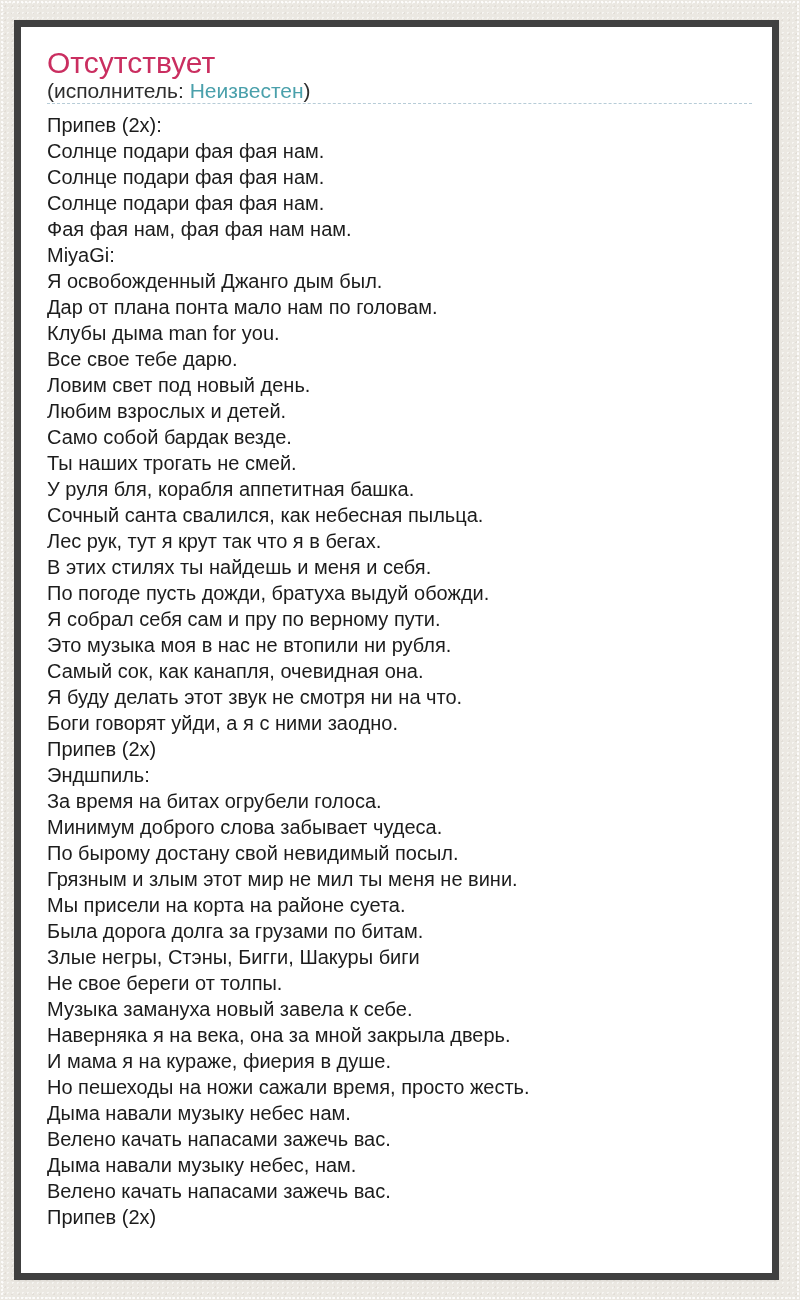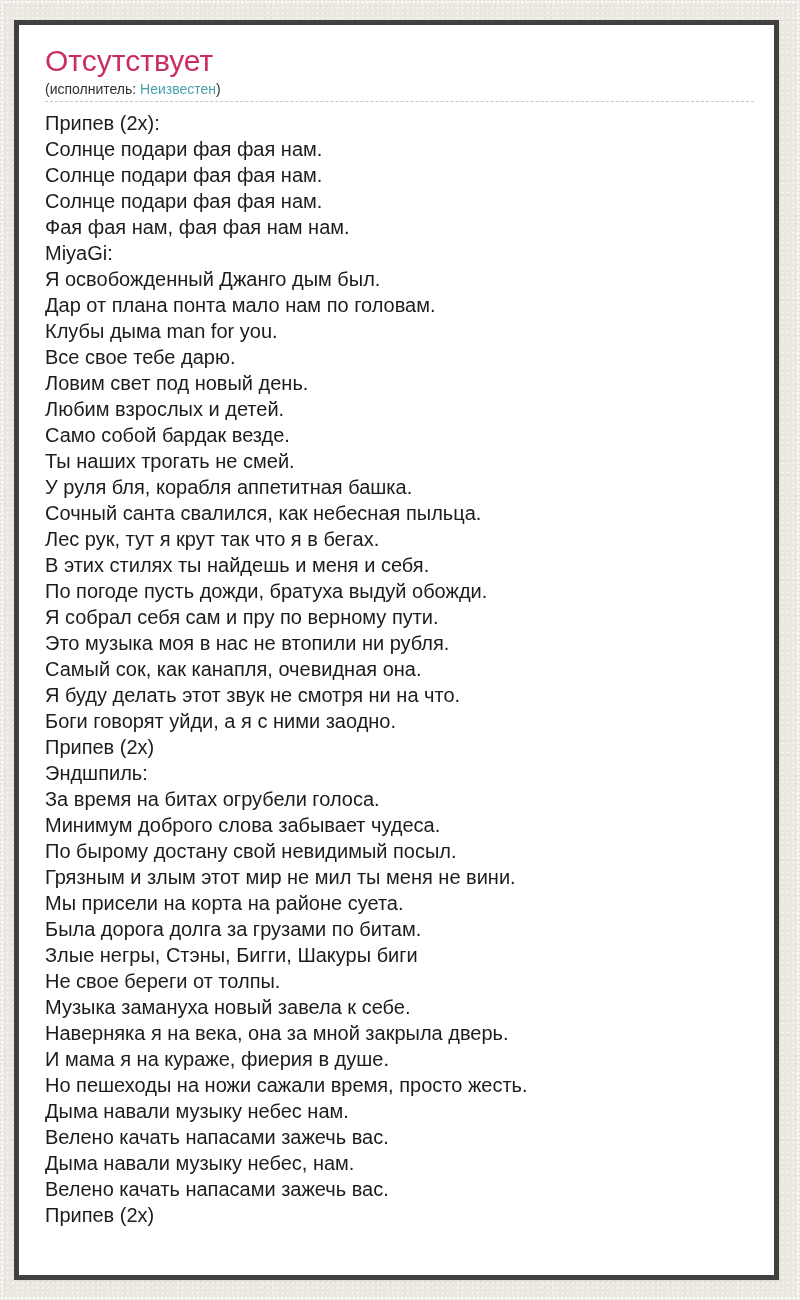--- a/index.html
+++ b/index.html
@@ -27,35 +27,35 @@
     z-index: 2;
   }
   .card {
     position: absolute;
     left: 14px;
     top: 20px;
     width: 765px;
     height: 1260px;
     box-sizing: border-box;
     background: #ffffff;
-    border: 5px solid #404040;
+    border: 7px solid #404040;
     box-shadow: 0 1px 3px rgba(0,0,0,0.06);
     padding: 20px 20px 8px 26px;
     z-index: 1;
   }
   .song-title {
     margin: 0;
     font-size: 30px;
     line-height: 32px;
     font-weight: 400;
     color: #ca2e60;
   }
   .artist-line {
     margin-top: 2px;
-    font-size: 14px;
+    font-size: 21px;
     line-height: 20px;
     color: #2e2e2e;
     padding-bottom: 2px;
     border-bottom: 1px dashed #b7ccd7;
   }
   .artist-link {
     color: #4aa0ab;
     text-decoration: none;
     cursor: pointer;
   }

